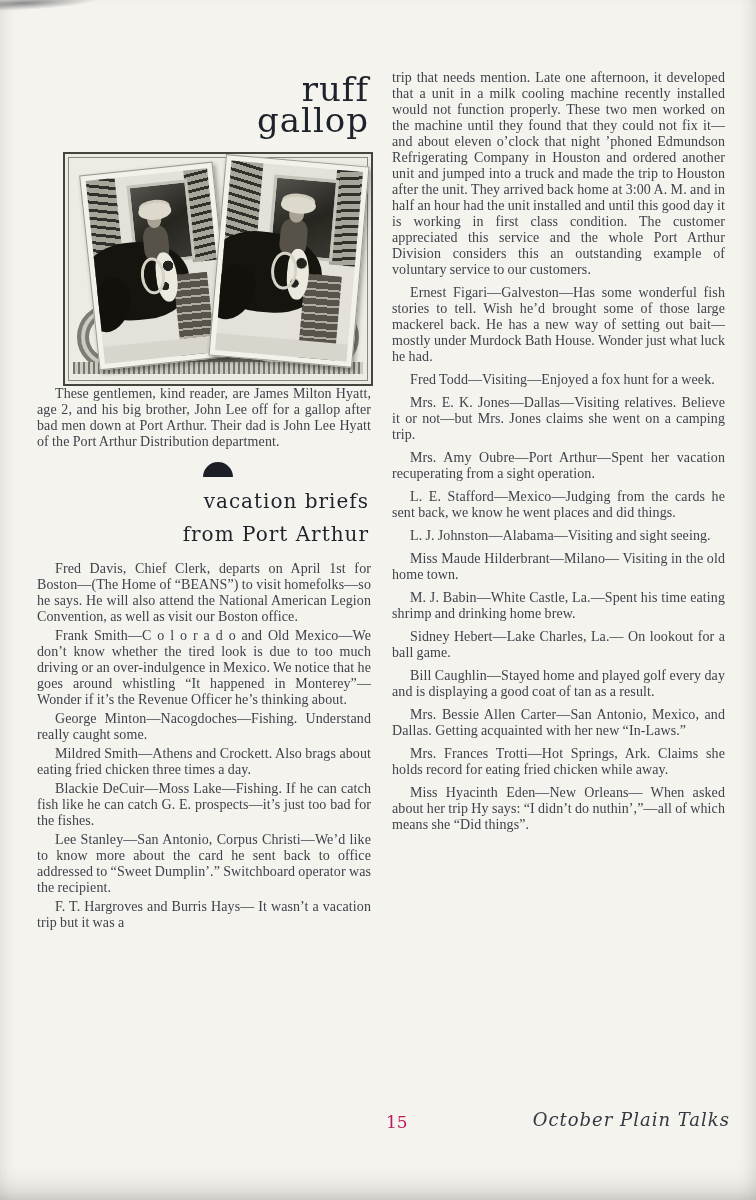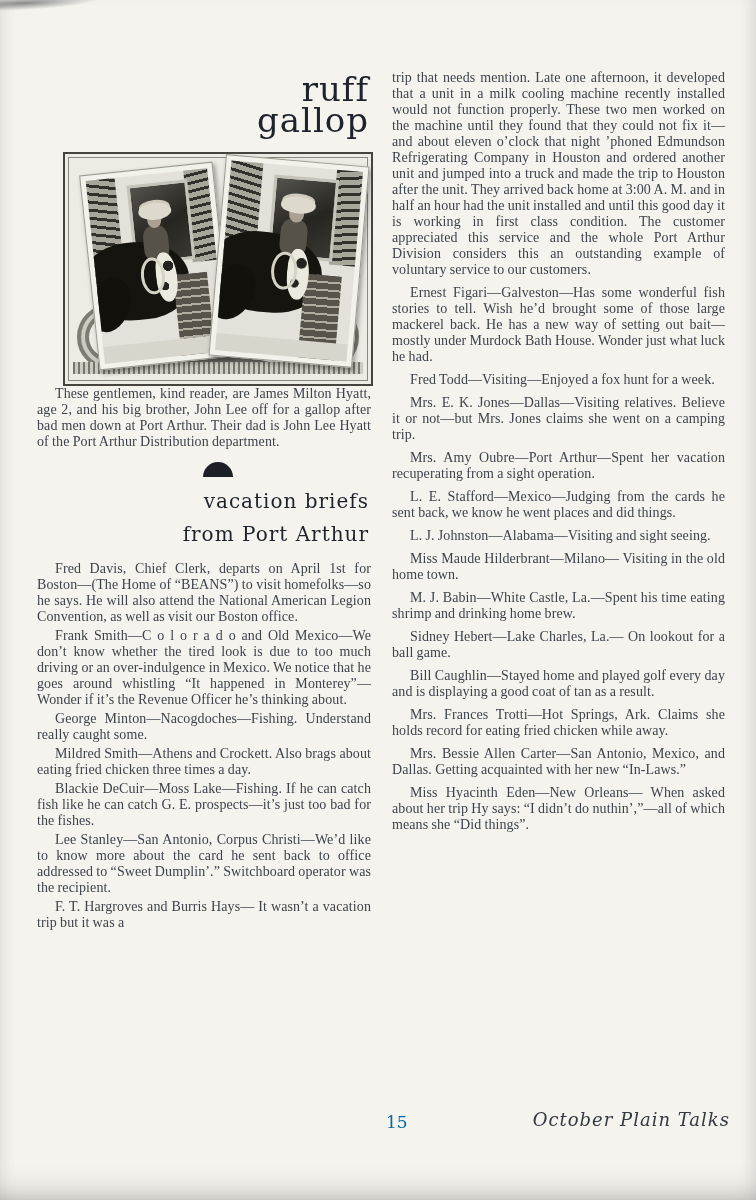--- a/index.html
+++ b/index.html
@@ -97,21 +97,21 @@
       #eceade; }
   .rope { position:absolute; left:37%; top:45%; width:15%; height:17%;
     border:3px solid #d6d2c6; border-radius:50%; background:transparent; }
   .brick-col { position:absolute; right:9%; bottom:-2%; width:28%; height:46%;
     background:repeating-linear-gradient(#57534a 0 6px,#b0aca0 6px 8px); }
   .ground { position:absolute; left:0; bottom:-1%; width:100%; height:10%;
     background:#d8d5cc; }
   
   #footer-page-num {
     position:absolute; left:386px; top:1112px;
-    font-size:17px; color:#0369a1;
+    font-size:17px; color:#be185d;
   }
   #footer-pub {
     position:absolute; right:26px; top:1109px;
     font-size:18px; font-style:italic; letter-spacing:1px; color:#343942;
   }
 </style>
 </head>
 <body>
 
 <div id="page">
@@ -189,20 +189,20 @@
     <p class="body">Ernest Figari—Galveston—Has some wonderful fish stories to tell.  Wish he’d brought some of those large mackerel back.  He has a new way of setting out bait—mostly under Murdock Bath House. Wonder just what luck he had.</p>
     <p class="body">Fred Todd—Visiting—Enjoyed a fox hunt for a week.</p>
     <p class="body">Mrs. E. K. Jones—Dallas—Visiting relatives.  Believe it or not—but Mrs. Jones claims she went on a camping trip.</p>
     <p class="body">Mrs. Amy Oubre—Port Arthur—Spent her vacation recuperating from a sight operation.</p>
     <p class="body">L. E. Stafford—Mexico—Judging from the cards he sent back, we know he went places and did things.</p>
     <p class="body">L. J. Johnston—Alabama—Visiting and sight seeing.</p>
     <p class="body">Miss Maude Hilderbrant—Milano— Visiting in the old home town.</p>
     <p class="body">M. J. Babin—White Castle, La.—Spent his time eating shrimp and drinking home brew.</p>
     <p class="body">Sidney Hebert—Lake Charles, La.— On lookout for a ball game.</p>
     <p class="body">Bill Caughlin—Stayed home and played golf every day and is displaying a good coat of tan as a result.</p>
+    <p class="body">Mrs. Bessie Allen Carter—San Antonio, Mexico, and Dallas.  Getting acquainted with her new “In-Laws.”</p>
     <p class="body">Mrs. Frances Trotti—Hot Springs, Ark.  Claims she holds record for eating fried chicken while away.</p>
-    <p class="body">Mrs. Bessie Allen Carter—San Antonio, Mexico, and Dallas.  Getting acquainted with her new “In-Laws.”</p>
     <p class="body">Miss Hyacinth Eden—New Orleans— When asked about her trip Hy says: “I didn’t do nuthin’,”—all of which means she “Did things”.</p>
   </div>
 
   <div id="footer-page-num">15</div>
   <div id="footer-pub">October Plain Talks</div>
 </div>
 
 </body></html>

